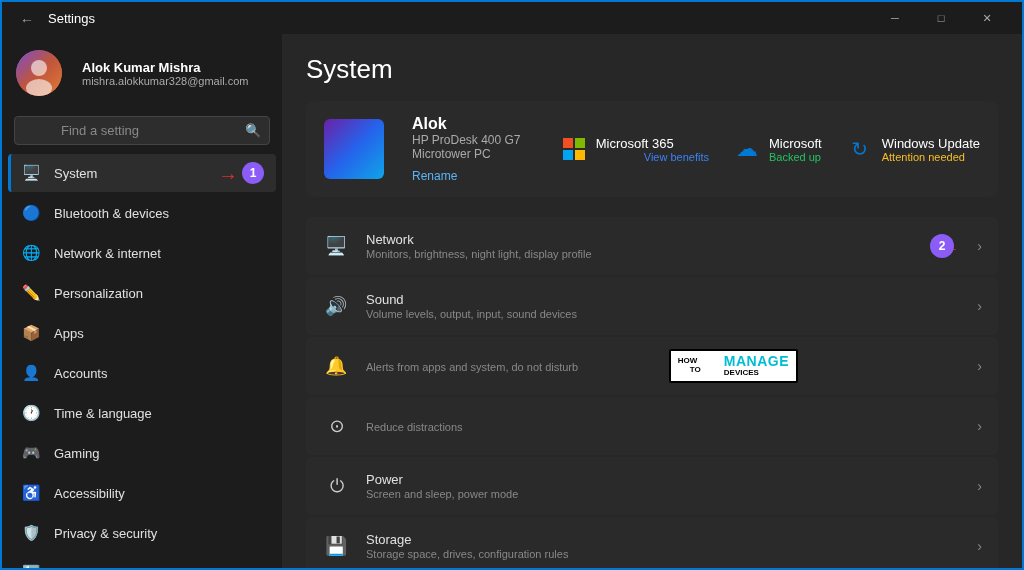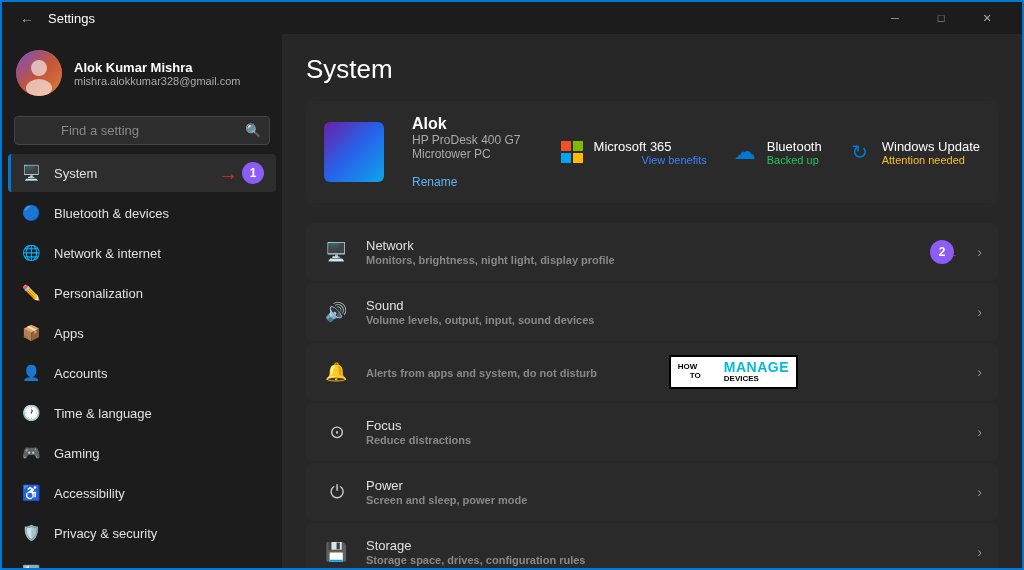--- a/index.html
+++ b/index.html
@@ -69,21 +69,21 @@
       width: 280px;
       background: #1c1c1c;
       display: flex;
       flex-direction: column;
       flex-shrink: 0;
       overflow-y: auto;
     }
     .user-section {
       display: flex;
       align-items: center;
-      gap: 12px;
+      gap: 20px;
       padding: 16px 14px;
     }
     .avatar {
       width: 46px;
       height: 46px;
       border-radius: 50%;
       background: linear-gradient(135deg, #7b4fcf, #c0553a, #e07b3a);
       flex-shrink: 0;
       display: flex;
       align-items: center;
@@ -219,21 +219,21 @@
       font-weight: 600;
     }
     .device-model {
       color: #aaa;
       font-size: 12px;
     }
     .rename-link {
       color: #5bb4f5;
       font-size: 12px;
       cursor: pointer;
-      margin-top: 14px;
+      margin-top: 8px;
     }
     .info-items {
       display: flex;
       gap: 24px;
     }
     .info-item {
       display: flex;
       align-items: center;
       gap: 8px;
     }
@@ -292,21 +292,20 @@
     }
     .setting-row-title {
       color: #e0e0e0;
       font-size: 13px;
       font-weight: 500;
     }
     .setting-row-desc {
       color: #888;
       font-size: 11px;
       margin-top: 1px;
-      font-weight: bold;
     }
     .setting-row-chevron {
       color: #888;
       font-size: 14px;
     }
     .red-arrow-2 {
       position: absolute;
       right: 38px;
       color: #e0302b;
       font-size: 20px;
@@ -462,21 +461,21 @@
             </div>
             <div class="info-item-text">
               <span class="info-item-title">Microsoft 365</span>
               <span class="info-item-sub blue">View benefits</span>
             </div>
           </div>
 
           <div class="info-item">
             <div class="info-item-icon" style="color:#0078d4; font-size:22px;">☁</div>
             <div class="info-item-text">
-              <span class="info-item-title">Bluetooth</span>
+              <span class="info-item-title">Microsoft</span>
               <span class="info-item-sub green">Backed up</span>
             </div>
           </div>
 
           <div class="info-item">
             <div class="info-item-icon" style="color:#0078d4; font-size:20px;">↻</div>
             <div class="info-item-text">
               <span class="info-item-title">Windows Update</span>
               <span class="info-item-sub yellow">Attention needed</span>
             </div>
@@ -521,21 +520,20 @@
               <span style="font-size:14px;font-weight:900;color:#00bcd4;letter-spacing:0.5px;">MANAGE</span>
               <span style="font-size:8px;font-weight:800;color:#000;">DEVICES</span>
             </div>
           </div>
           <span class="setting-row-chevron">›</span>
         </div>
 
         <div class="setting-row">
           <div class="setting-row-icon" style="font-size:18px;">⊙</div>
           <div class="setting-row-text">
-            <div class="setting-row-title">Focus</div>
             <div class="setting-row-desc">Reduce distractions</div>
           </div>
           <span class="setting-row-chevron">›</span>
         </div>
 
         <div class="setting-row">
           <div class="setting-row-icon" style="font-size:18px;">⏻</div>
           <div class="setting-row-text">
             <div class="setting-row-title">Power</div>
             <div class="setting-row-desc">Screen and sleep, power mode</div>

